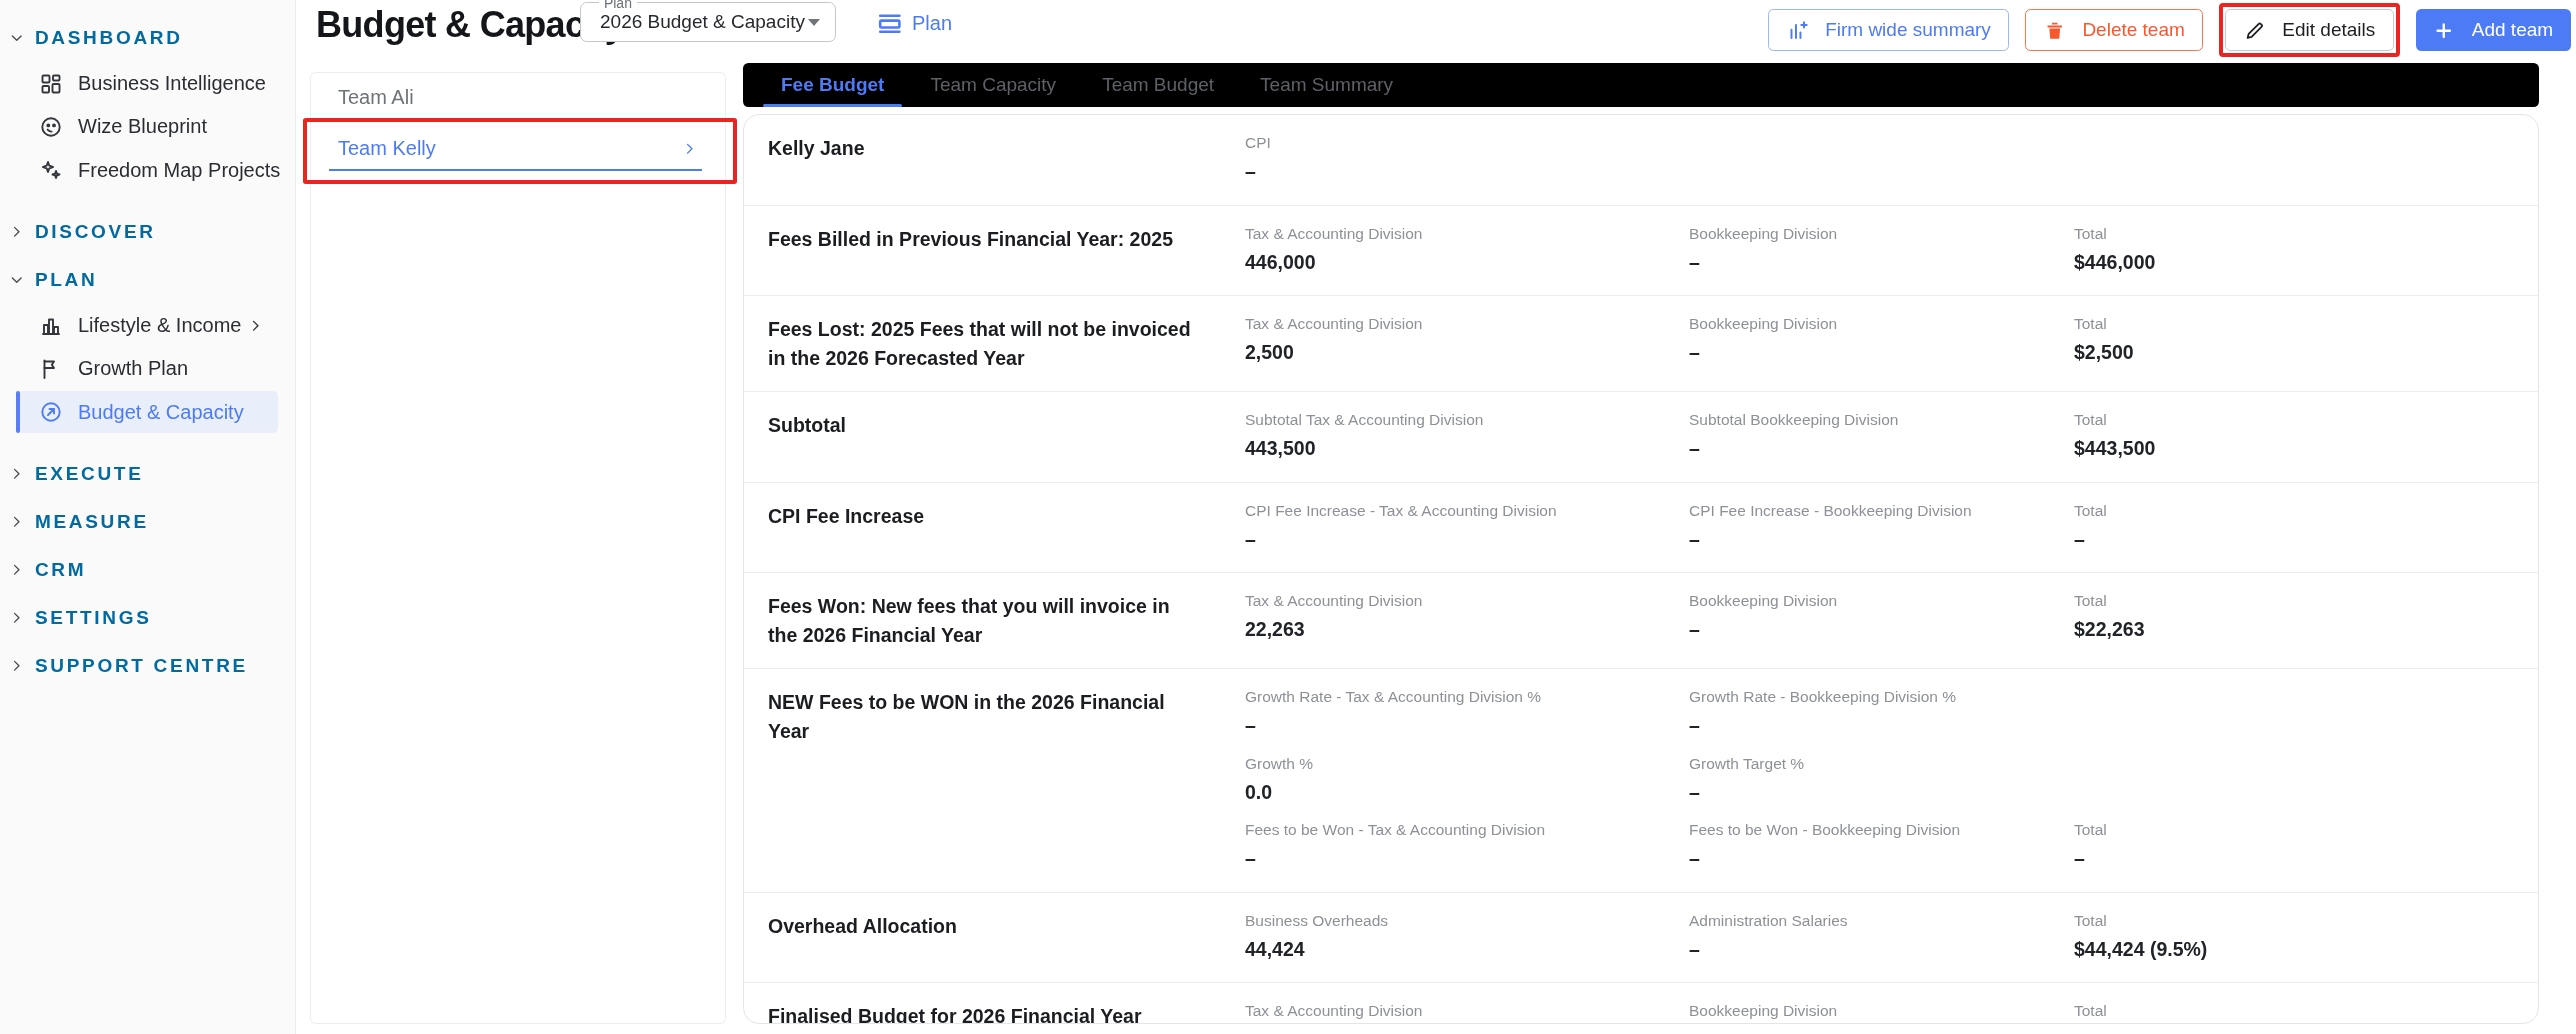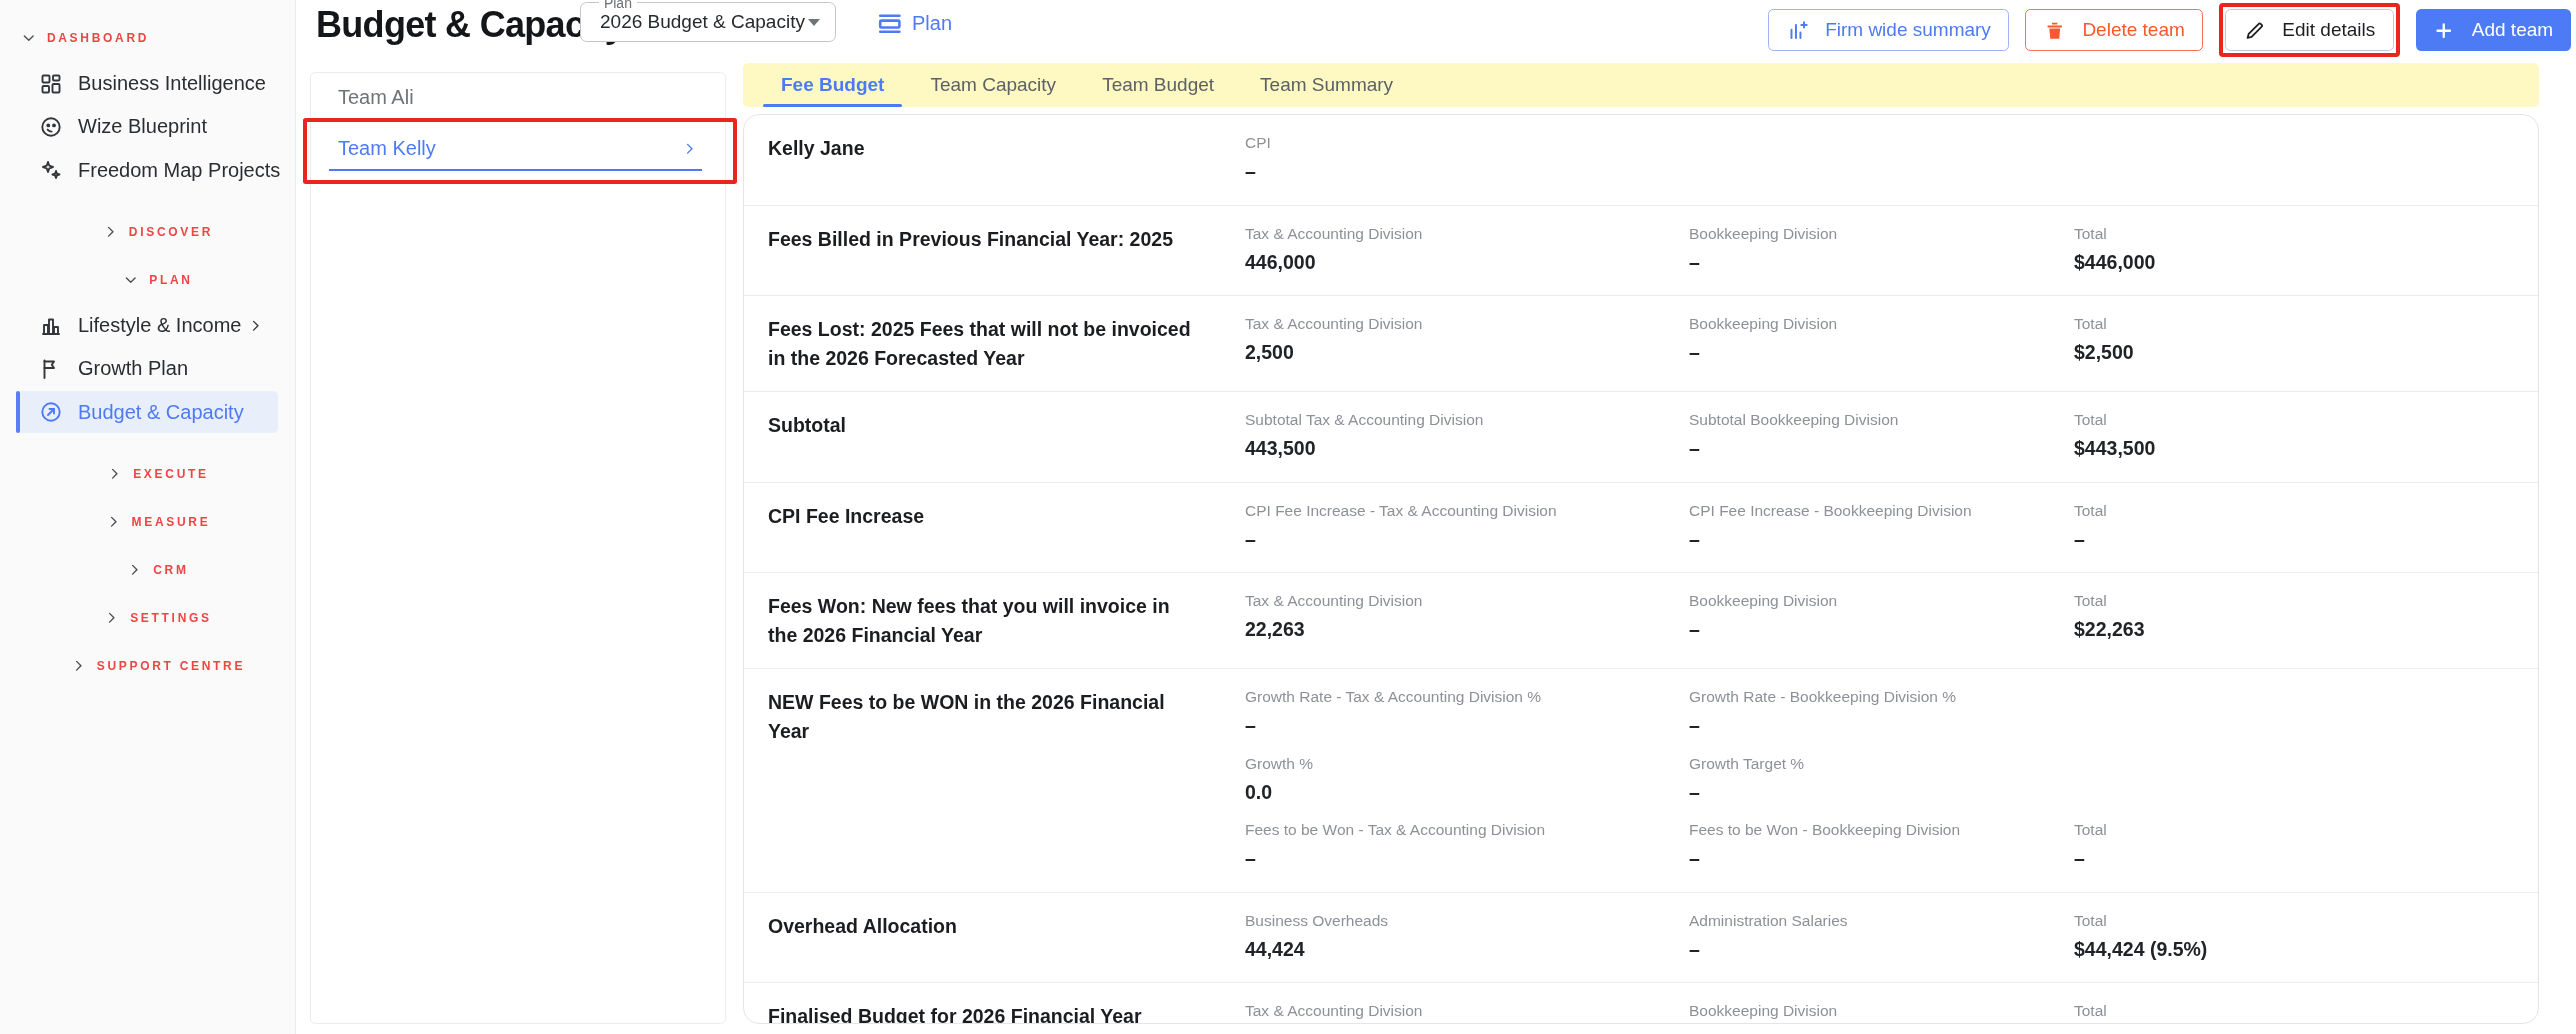--- a/index.html
+++ b/index.html
@@ -2,24 +2,24 @@
 <html style="font-size:10.8px"><head>
 <meta charset="utf-8">
 <style>
   * { margin:0; padding:0; box-sizing:border-box; }
   html,body { width:2576px; height:1035px; overflow:hidden;
     font-family:"Liberation Sans", sans-serif; background:#ffffff; color:#1c1e21; }
 
   
   .sidebar { position:absolute; left:0; top:0; width:296px; height:1035px;
     background:#fafafa; border-right:0.7px solid #ececee; padding-top:20px; }
-  .nav-section { height:36px; display:flex; align-items:center; padding-left:20px;
-    color:#ef4444; font-size:12px; font-weight:700; letter-spacing:2.7px; cursor:pointer; }
+  .nav-section { height:36px; display:flex; align-items:center; padding-left:8px;
+    color:#0369a1; font-size:19px; font-weight:700; letter-spacing:2.7px; cursor:pointer; }
   .nav-section .chev { width:17.5px; height:17.5px; margin-right:9.4px; color:#4a4f55; flex:0 0 auto; }
-  .nav-section.gap-top { margin-top:12px;justify-content:center; }
+  .nav-section.gap-top { margin-top:12px; }
   .nav-items { padding:6.7px 0 9.4px 0; }
   .nav-item { position:relative; height:42px; display:flex; align-items:center;
     padding-left:39px; font-size:20px; color:#2a2d31; cursor:pointer; margin:0 0 1.3px 0; }
   .nav-item .nicon { width:24px; height:24px; margin-right:15px; color:#33363b; flex:0 0 auto; }
   .nav-item .chev-r { width:17.5px; height:17.5px; margin-left:auto; margin-right:31px; color:#33363b; }
   .nav-item.active { background:#e9eefb; margin:0 17.5px 1.3px 16px; padding-left:23px;
     border-radius:5.4px; color:#4d7bf5; }
   .nav-item.active .nicon { color:#4d7bf5; }
   .nav-item.active::before { content:""; position:absolute; left:0; top:0; bottom:0;
     width:4px; background:#5b7cf7; border-radius:2px; }
@@ -56,21 +56,21 @@
     font-size:20px; color:#6e7378; cursor:pointer; }
   .team-row.selected { position:relative; height:55px; color:#4d7bf5; }
   .team-row.selected .chev-r { width:17.5px; height:17.5px; margin-left:auto; color:#4d7bf5; }
   .team-row.selected .underline { position:absolute; left:17.5px; right:23px; bottom:5.4px;
     height:2px; background:#4d7bf5; }
   .team-row.selected .red-frame { position:absolute; left:-8px; right:-12px; top:-3.4px;
     bottom:-8px; border:4.7px solid #e8251f; border-radius:2.7px; pointer-events:none; }
 
   
   .tabs { position:absolute; left:743px; top:63px; width:1796px; height:44px;
-    background:#fef9c3; border-radius:5.4px; display:flex; align-items:stretch; padding-left:15px; }
+    background:#000000; border-radius:5.4px; display:flex; align-items:stretch; padding-left:15px; }
   .tab { position:relative; display:flex; align-items:center; padding:0 23px;
     font-size:19px; color:#5d6166; cursor:pointer; }
   .tab.active { color:#4d7bf5; font-weight:700; }
   .tab.active::after { content:""; position:absolute; left:5.4px; right:5.4px; bottom:0;
     height:3.4px; border-radius:2px; background:#4d7bf5; }
 
   
   .card { position:absolute; left:743px; top:114px; width:1796px; height:910px;
     background:#fff; border:1.3px solid #e4e5e8; border-radius:16px; overflow:hidden; }
   .frow { display:grid; grid-template-columns:477px 1fr; padding:19px 24px 17.5px 24px;

